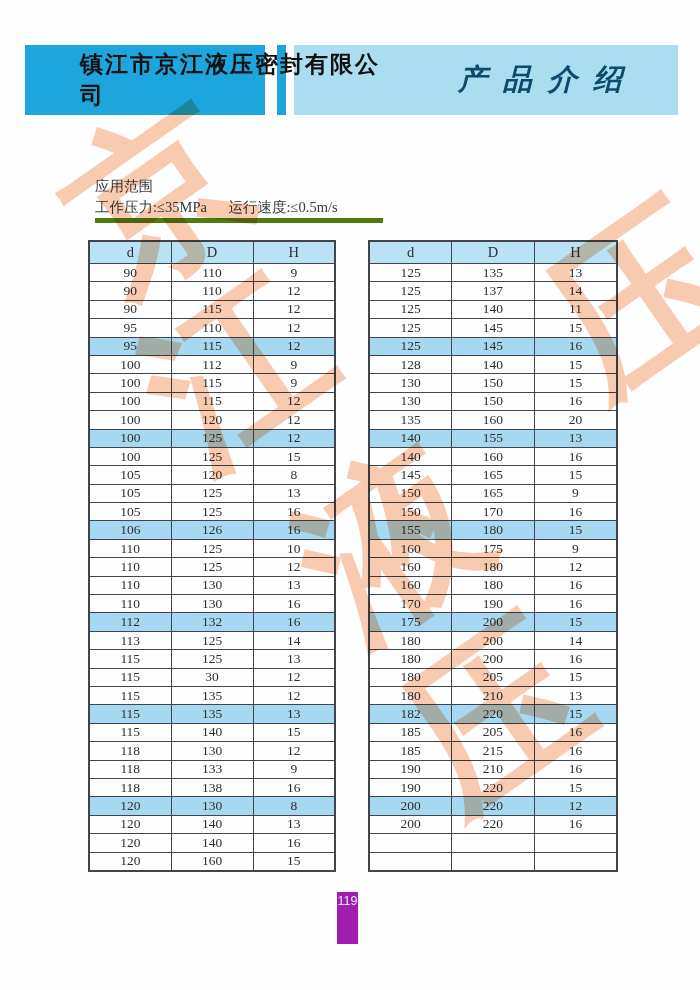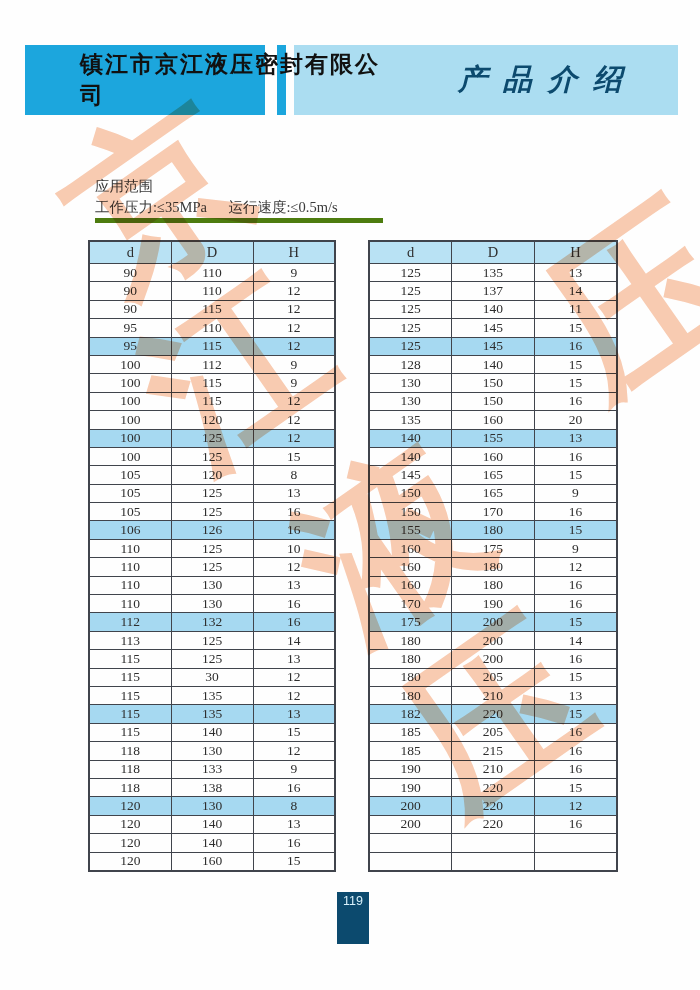--- a/index.html
+++ b/index.html
@@ -48,22 +48,22 @@
   }
   .dim-table td {
     border:1px solid #40444c; height:17.4px; padding:0;
     text-align:center; font-size:13.5px; color:#2e2e2e;
   }
   .dim-table { border:2px solid #40444c; }
   .dim-table tr.hl td { background:#a6d9f1; }
 
   
   .page-num-box {
-    position:absolute; left:337px; top:892px; width:32px; height:52px;
-    background:#0c4a6e; z-index:2; text-align:center;
+    position:absolute; left:337px; top:892px; width:21px; height:52px;
+    background:#a21caf; z-index:2; text-align:center;
     font-family:"Liberation Sans", sans-serif; font-size:12.5px;
     color:#d8f1fb; line-height:18px;
   }
 
   
   .watermark {
     position:absolute; inset:0; z-index:5; pointer-events:none;
     mix-blend-mode:multiply; opacity:0.38;
   }
   .wm {

